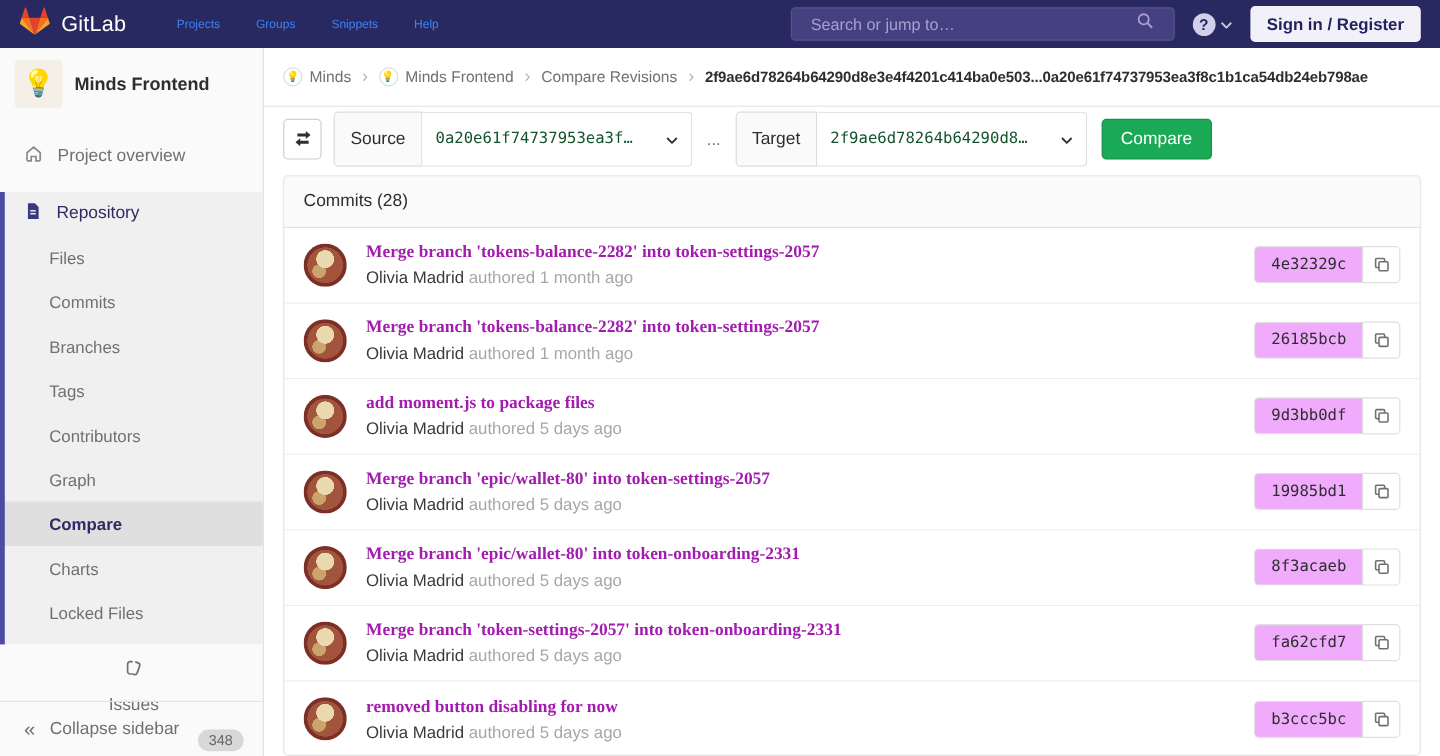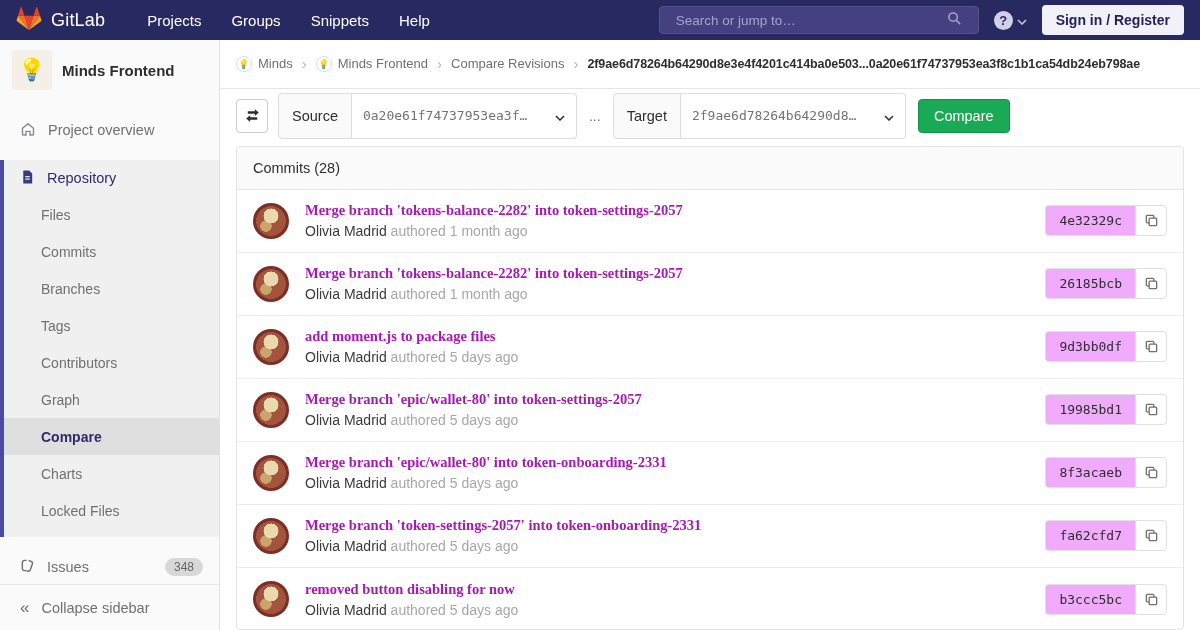--- a/index.html
+++ b/index.html
@@ -4,21 +4,21 @@
 <style>
   * { margin:0; padding:0; box-sizing:border-box; }
   html,body { width:1200px; height:630px; overflow:hidden; background:#fff;
     font-family:"Liberation Sans", sans-serif; color:#2e2e2e; }
 
   
   .navbar { height:40px; background:#292961; display:flex; align-items:center; padding:0 16px; }
   .logo-wrap { display:flex; align-items:center; gap:9px; margin-right:42px; }
   .logo-text { color:#fff; font-size:18px; font-weight:500; letter-spacing:.2px; }
   .nav-menu { display:flex; list-style:none; gap:30px; }
-  .nav-menu li { color:#ffffff; font-size:15px; cursor:pointer; }
+  .nav-menu li { color:#3b82f6; font-size:10px; cursor:pointer; }
   .nav-right { margin-left:auto; display:flex; align-items:center; gap:15px; }
   .search-box { width:320px; height:28px; background:#45407f; border:1px solid #565093;
     border-radius:4px; display:flex; align-items:center; padding:0 16px; }
   .search-box input { flex:1; background:transparent; border:none; outline:none;
     color:#dcd9ef; font-size:13.5px; font-family:inherit; }
   .search-box input::placeholder { color:#a7a1d0; }
   .help-wrap { display:flex; align-items:center; gap:4px; cursor:pointer; }
   .help-circle { width:19px; height:19px; border-radius:50%; background:#d2cfe9; color:#292961;
     font-size:13px; font-weight:bold; display:flex; align-items:center; justify-content:center; }
   .signin-btn { background:#f2f1f9; color:#23225c; font-weight:bold; font-size:14px;
@@ -36,21 +36,21 @@
   .side-item { height:32px; display:flex; align-items:center; gap:12px; padding-left:20px;
     color:#707070; font-size:14.5px; cursor:pointer; margin-top:14px; }
   .repo-section { margin-top:14px; background:#f0f0f0; position:relative; padding-bottom:8px; }
   .repo-section::before { content:""; position:absolute; left:0; top:0; bottom:0; width:4px; background:#4b4ba3; }
   .repo-header { height:36px; display:flex; align-items:center; gap:12px; padding-left:20px;
     color:#2f2a66; font-size:14.5px; font-weight:normal; cursor:pointer; }
   .repo-item { height:37px; display:flex; align-items:center; padding-left:41px;
     color:#707070; font-size:14px; cursor:pointer; }
   .repo-item.active { background:#dfdfdf; color:#2f2a66; font-weight:bold; }
   .issues-item { margin-top:12px; height:36px; display:flex; align-items:center; gap:12px;
-    padding:0 16px 0 20px; color:#707070; font-size:14.5px; cursor:pointer; }
+    padding:0 16px 0 20px; color:#707070; font-size:14.5px; cursor:pointer;flex-direction:column; }
   .count-badge { margin-left:auto; background:#d8d8d8; color:#666; border-radius:10px;
     font-size:12px; padding:2px 9px; }
   .collapse-bar { position:absolute; left:0; right:0; bottom:0; height:46px; border-top:1px solid #e5e5e5;
     display:flex; align-items:center; gap:12px; padding-left:20px; color:#707070; font-size:14.5px; cursor:pointer; }
   .collapse-icon { font-size:17px; color:#707070; line-height:1; }
 
   
   .content { flex:1; display:flex; flex-direction:column; background:#fff; min-width:0; }
   .breadcrumbs { height:49px; border-bottom:1px solid #e5e5e5; display:flex; align-items:center;
     padding:0 16px; font-size:13px; white-space:nowrap; overflow:hidden; }
@@ -63,21 +63,21 @@
 
   .compare-bar { display:flex; align-items:center; margin:10px 16px 0 16px; height:34px; }
   .icon-btn { width:32px; height:34px; border:1px solid #cfcfcf; border-radius:4px; background:#fff;
     display:flex; align-items:center; justify-content:center; cursor:pointer; margin-right:10px; }
   .input-group { display:flex; height:46px;text-align:right; }
   .ig-addon { background:#fafafa; border:1px solid #ddd; border-radius:4px 0 0 4px;
     display:flex; align-items:center; padding:0 13px; font-size:14.5px; color:#2e2e2e; }
   .ig-dropdown { width:225px; background:#fff; border:1px solid #ddd; border-left:none;
     border-radius:0 4px 4px 0; display:flex; align-items:center; justify-content:space-between;
     padding:0 11px; cursor:pointer; }
-  .ig-value { font-family:"DejaVu Sans Mono", monospace; font-size:13px; color:#737373;
+  .ig-value { font-family:"DejaVu Sans Mono", monospace; font-size:13px; color:#14532d;
     white-space:nowrap; overflow:hidden; }
   .dots-sep { color:#707070; font-size:14px; margin:0 12px; }
   .btn-success { margin-left:12px; height:34px; background:#1aaa55; border:1px solid #168f48;
     border-radius:4px; color:#fff; font-size:14.5px; padding:0 15px; cursor:pointer; font-family:inherit; }
 
   .commits-panel { margin:13px 16px 0 16px; border:1px solid #e3e3e3; border-radius:4px; overflow:hidden; }
   .panel-header { background:#fafafa; border-bottom:1px solid #e3e3e3; padding:13px 16px;
     font-size:14.5px; color:#2e2e2e; }
   .commit-row { display:flex; align-items:center; padding:11px 16px; border-bottom:1px solid #eee; height:63px; }
   .commit-row:last-child { border-bottom:none; }

